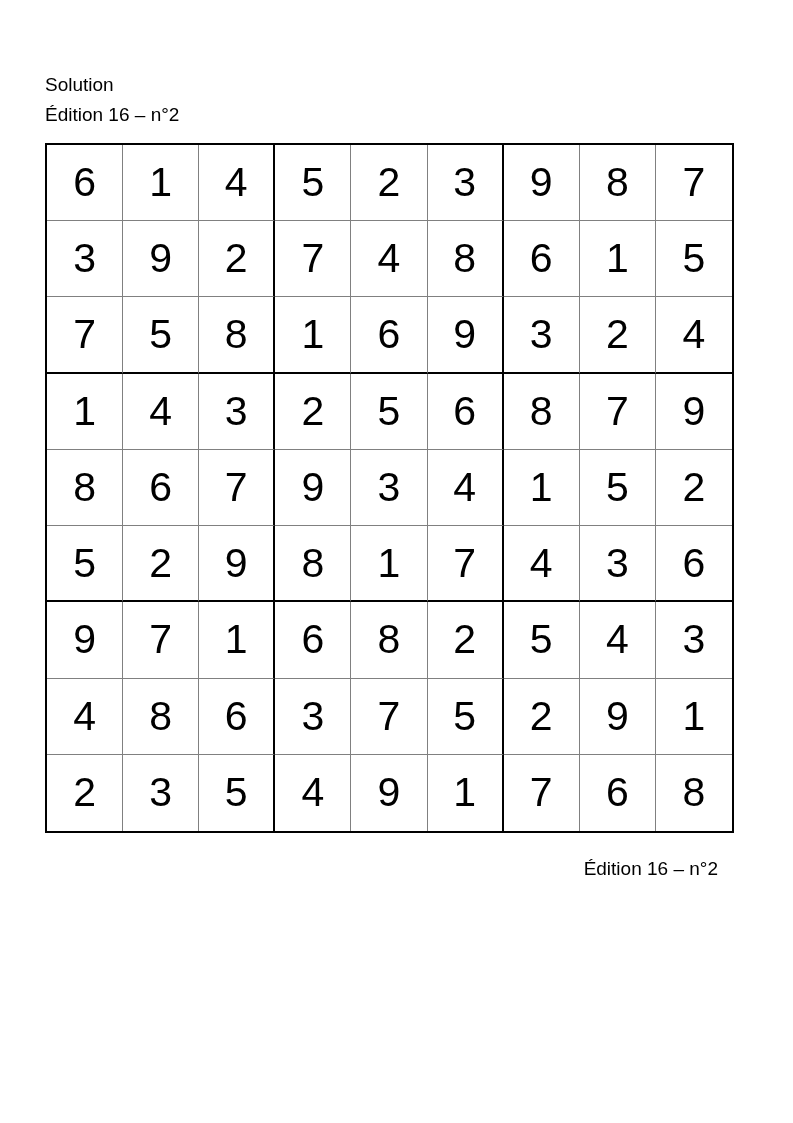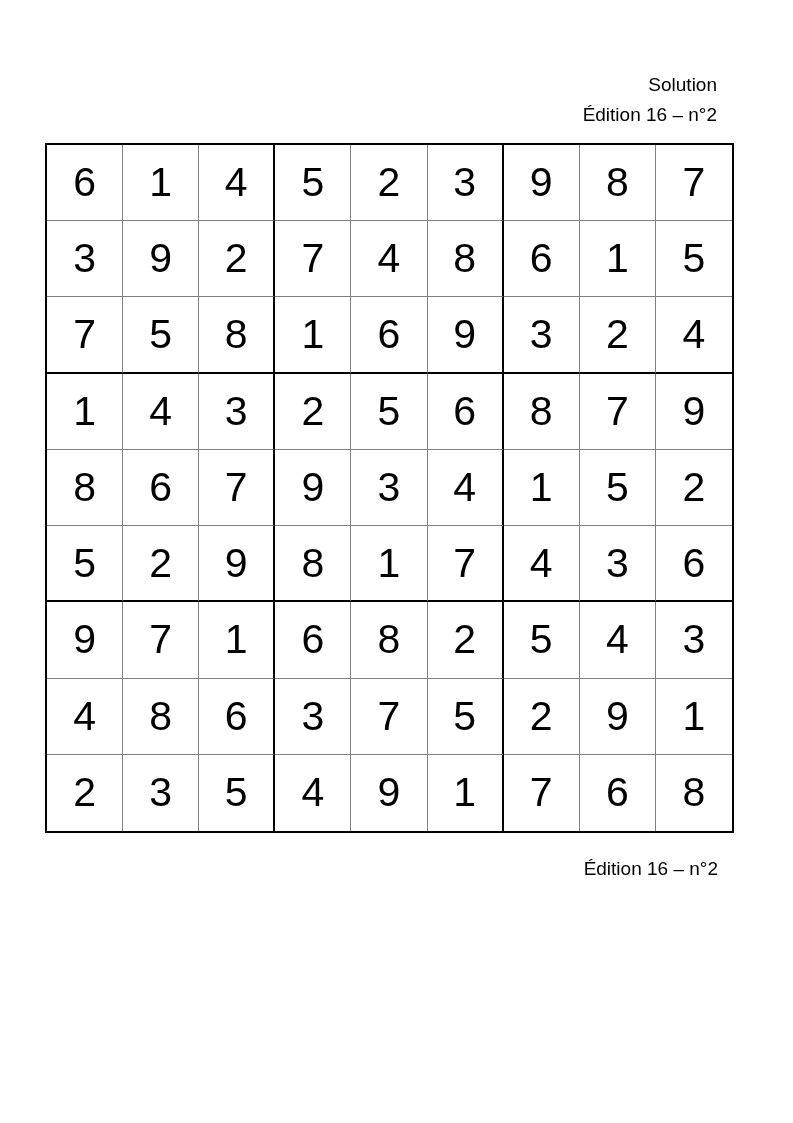--- a/index.html
+++ b/index.html
@@ -19,21 +19,21 @@
     width: 793px;
     height: 1123px;
     background: var(--page-bg, #ffffff);
     color: var(--text-color, #000000);
   }
   .title-block {
     position: absolute;
     top: 70px;
     left: 45px;
     width: 672px;
-    text-align: right;
+    text-align: left;
     font-size: 19px;
     line-height: 30px;
     color: var(--text-color, #000000);
   }
   .sudoku {
     position: absolute;
     left: 45px;
     top: 143px;
     width: 689px;
     height: 690px;

